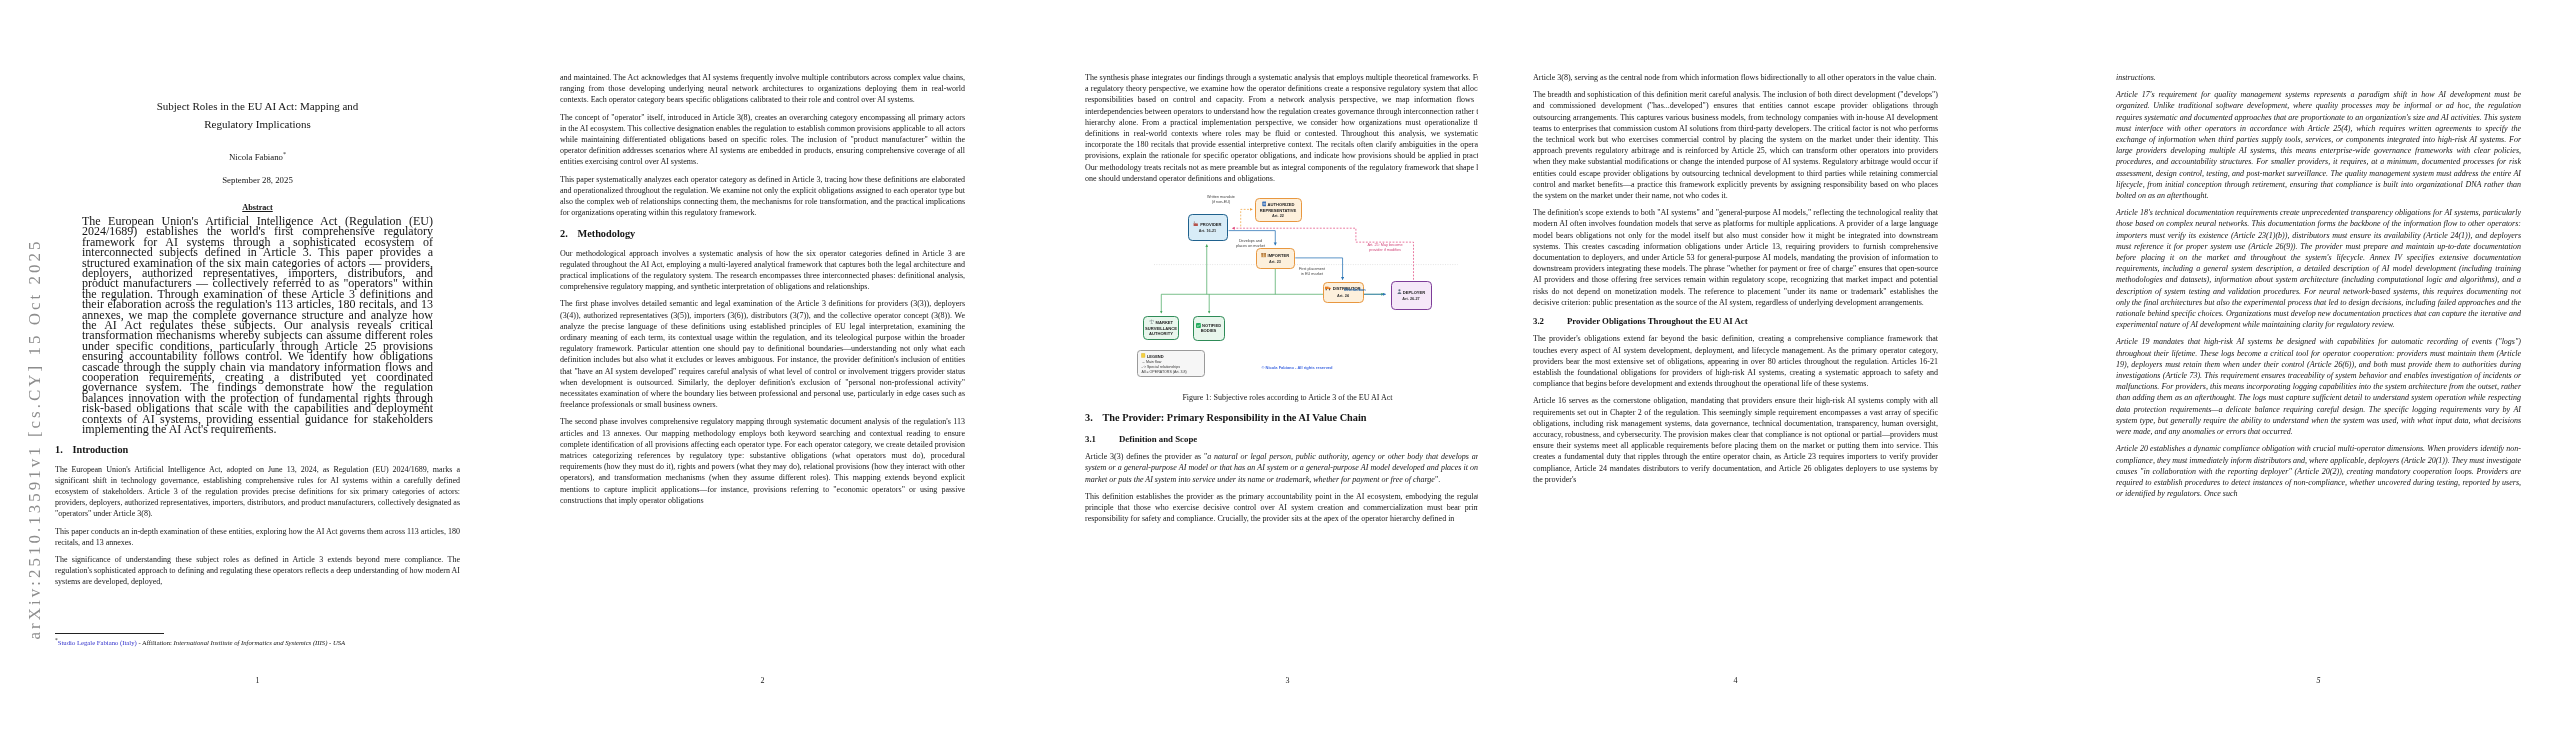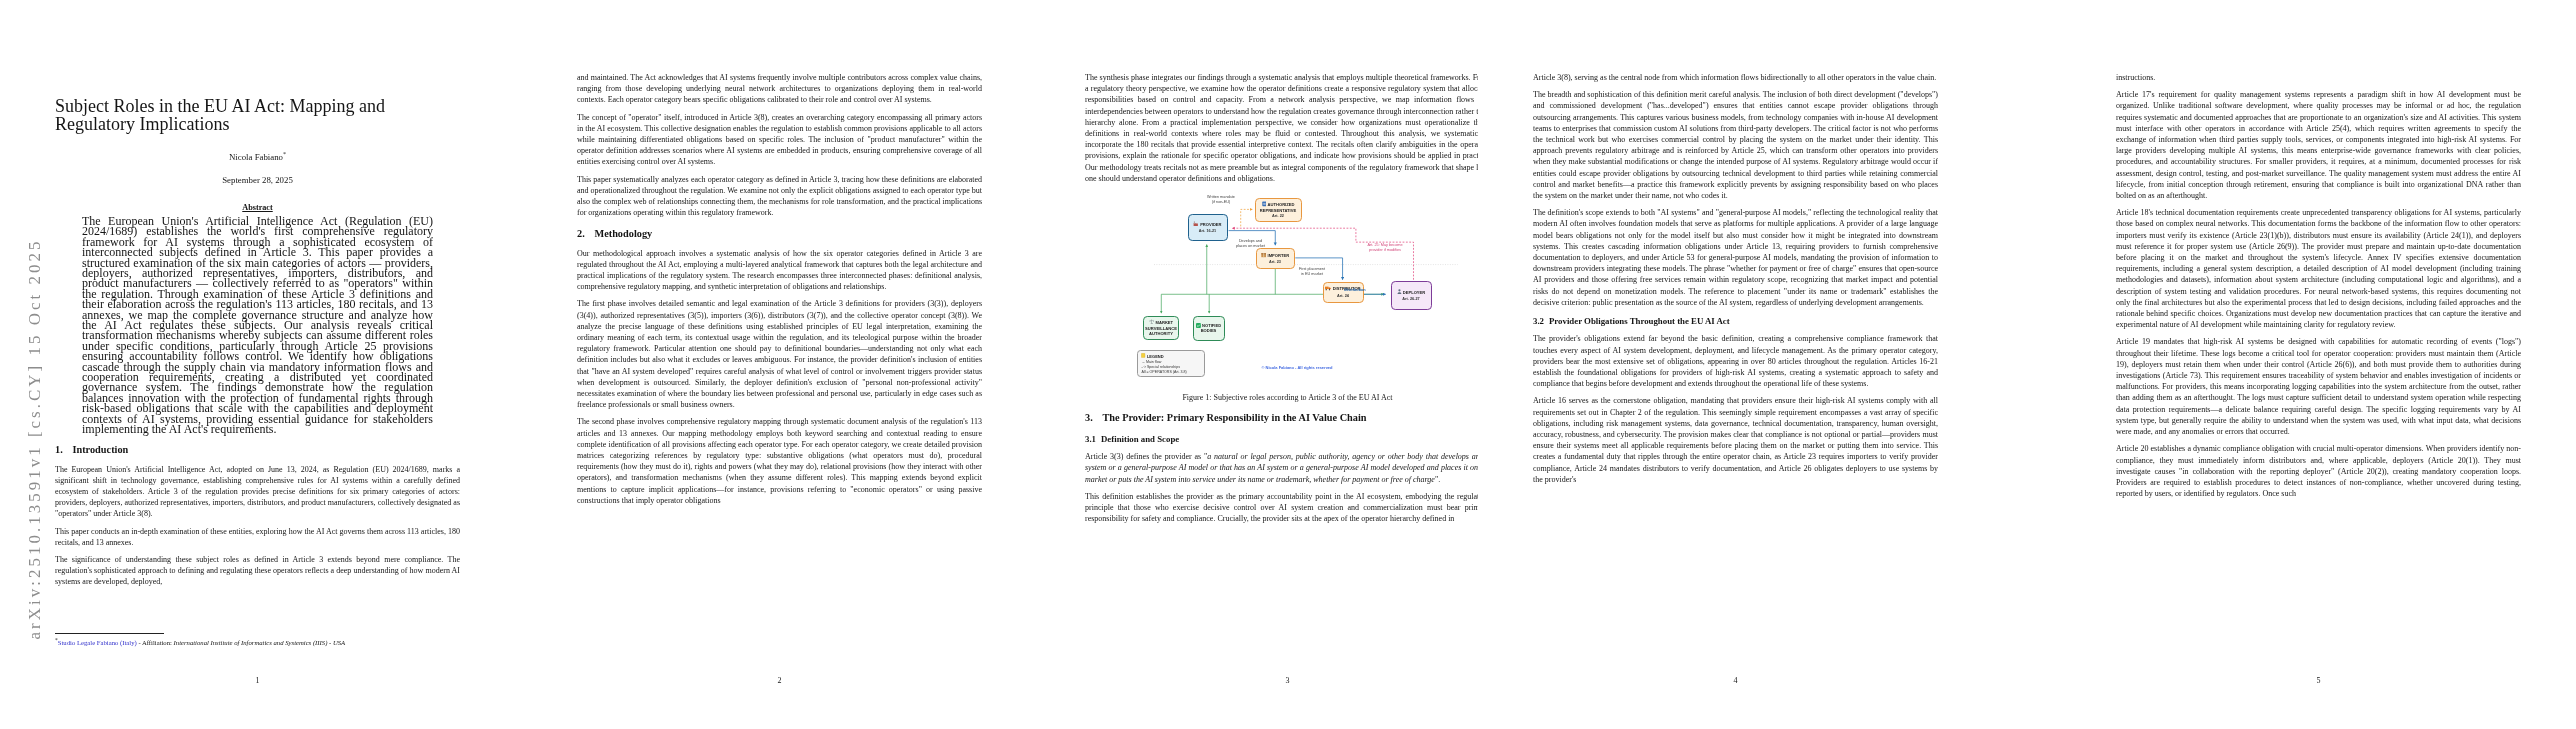--- a/index.html
+++ b/index.html
@@ -5,32 +5,32 @@
   html,body{margin:0;padding:0;background:#ffffff;}
   .canvas{position:relative;width:2576px;height:729px;background:#ffffff;overflow:hidden;
           font-family:"Liberation Serif",serif;color:#151515;}
   .page{position:absolute;top:0;width:515px;height:729px;background:#ffffff;}
   .page .inner{padding:72px 55px 0 55px;}
   .p1 .inner{padding-top:97px;}
   .arxiv-stamp{position:absolute;left:35px;top:439px;transform:translate(-50%,-50%) rotate(-90deg);
                white-space:nowrap;font-size:17px;letter-spacing:3px;color:#8d8d8d;}
   .body-par{font-size:8px;line-height:11.2px;text-align:justify;margin:0 0 6px 0;}
   .it{font-style:italic;}
-  .title-line{font-size:18px;line-height:18px;}
+  .title-line{text-align:center;font-size:11px;line-height:18px;}
   .title-block{margin-bottom:18px;}
   .author{text-align:center;font-size:8.8px;margin-bottom:13.4px;}
   .author sup{font-size:6px;}
   .date{text-align:center;font-size:8.8px;margin-bottom:18px;}
   .abs-head{text-align:center;font-weight:bold;font-size:8.2px;margin-bottom:3.6px;text-decoration:underline;}
   .abstract{width:351px;margin:0 auto 6px auto;font-size:12px;line-height:10.4px;text-align:justify;}
   .keywords{font-size:8px;line-height:11.5px;text-align:justify;margin-bottom:11px;}
   .sec-head{display:flex;font-weight:bold;font-size:10.3px;line-height:14.6px;margin:8.5px 0 6px 0;}
   .sec-head .secnum{flex:none;margin-right:9.7px;}
   .sub-head{display:flex;font-weight:bold;font-size:8.8px;line-height:12px;margin:7.3px 0 6px 0;}
-  .sub-head .secnum{flex:none;margin-right:5px;}
+  .sub-head .secnum{flex:none;margin-right:23px;}
   .pagenum{position:absolute;bottom:44px;left:0;width:100%;text-align:center;font-size:8px;}
   .footnote{position:absolute;left:55px;top:633px;width:406px;font-size:6.7px;line-height:9px;}
   .footnote-rule{width:109px;border-top:0.6px solid #222;margin-bottom:2.4px;}
   .flink{color:#3333cc;text-decoration:none;}
   
   .fig{position:relative;width:340px;height:194px;margin:3.6px auto 1.2px auto;
        font-family:"Liberation Sans",sans-serif;}
   .fig svg.wires{position:absolute;left:0;top:0;}
   .fbox{position:absolute;box-sizing:border-box;border-radius:4.3px;text-align:center;
         display:flex;flex-direction:column;justify-content:center;align-items:center;padding:1.2px;}
@@ -76,21 +76,21 @@
       <p class="body-par">This paper conducts an in-depth examination of these entities, exploring how the AI Act governs them across 113 articles, 180 recitals, and 13 annexes.</p>
       <p class="body-par">The significance of understanding these subject roles as defined in Article 3 extends beyond mere compliance. The regulation's sophisticated approach to defining and regulating these operators reflects a deep understanding of how modern AI systems are developed, deployed,</p>
     </div>
     <div class="footnote">
       <div class="footnote-rule"></div>
       <div><sup>*</sup><a class="flink" href="#">Studio Legale Fabiano (Italy)</a><span> - Affiliation: </span><span class="it">International Institute of Informatics and Systemics (IIIS) - USA</span></div>
     </div>
     <div class="pagenum">1</div>
   </div>
 
-  <div class="page" style="left:522px;">
+  <div class="page" style="left:505px;">
     <div class="inner">
       <p class="body-par">and maintained.  The Act acknowledges that AI systems frequently involve multiple contributors across complex value chains, ranging from those developing underlying neural network architectures to organizations deploying them in real-world contexts. Each operator category bears specific obligations calibrated to their role and control over AI systems.</p>
       <p class="body-par">The concept of "operator" itself, introduced in Article 3(8), creates an overarching category encompassing all primary actors in the AI ecosystem. This collective designation enables the regulation to establish common provisions applicable to all actors while maintaining differentiated obligations based on specific roles. The inclusion of "product manufacturer" within the operator definition addresses scenarios where AI systems are embedded in products, ensuring comprehensive coverage of all entities exercising control over AI systems.</p>
       <p class="body-par">This paper systematically analyzes each operator category as defined in Article 3, tracing how these definitions are elaborated and operationalized throughout the regulation. We examine not only the explicit obligations assigned to each operator type but also the complex web of relationships connecting them, the mechanisms for role transformation, and the practical implications for organizations operating within this regulatory framework.</p>
       <div class="sec-head">
         <span class="secnum">2.</span>
         <span>Methodology</span>
       </div>
       <p class="body-par">Our methodological approach involves a systematic analysis of how the six operator categories defined in Article 3 are regulated throughout the AI Act, employing a multi-layered analytical framework that captures both the legal architecture and practical implications of the regulatory system. The research encompasses three interconnected phases: definitional analysis, comprehensive regulatory mapping, and synthetic interpretation of obligations and relationships.</p>
       <p class="body-par">The first phase involves detailed semantic and legal examination of the Article 3 definitions for providers (3(3)), deployers (3(4)), authorized representatives (3(5)), importers (3(6)), distributors (3(7)), and the collective operator concept (3(8)). We analyze the precise language of these definitions using established principles of EU legal interpretation, examining the ordinary meaning of each term, its contextual usage within the regulation, and its teleological purpose within the broader regulatory framework. Particular attention one should pay to definitional boundaries—understanding not only what each definition includes but also what it excludes or leaves ambiguous. For instance, the provider definition's inclusion of entities that "have an AI system developed" requires careful analysis of what level of control or involvement triggers provider status when development is outsourced. Similarly, the deployer definition's exclusion of "personal non-professional activity" necessitates examination of where the boundary lies between professional and personal use, particularly in edge cases such as freelance professionals or small business owners.</p>
@@ -243,21 +243,21 @@
       <div class="sub-head">
         <span class="secnum">3.2</span>
         <span>Provider Obligations Throughout the EU AI Act</span>
       </div>
       <p class="body-par">The provider's obligations extend far beyond the basic definition, creating a comprehensive compliance framework that touches every aspect of AI system development, deployment, and lifecycle management. As the primary operator category, providers bear the most extensive set of obligations, appearing in over 80 articles throughout the regulation. Articles 16-21 establish the foundational obligations for providers of high-risk AI systems, creating a systematic approach to safety and compliance that begins before development and extends throughout the operational life of these systems.</p>
       <p class="body-par">Article 16 serves as the cornerstone obligation, mandating that providers ensure their high-risk AI systems comply with all requirements set out in Chapter 2 of the regulation. This seemingly simple requirement encompasses a vast array of specific obligations, including risk management systems, data governance, technical documentation, transparency, human oversight, accuracy, robustness, and cybersecurity. The provision makes clear that compliance is not optional or partial—providers must ensure their systems meet all applicable requirements before placing them on the market or putting them into service. This creates a fundamental duty that ripples through the entire operator chain, as Article 23 requires importers to verify provider compliance, Article 24 mandates distributors to verify documentation, and Article 26 obligates deployers to use systems by the provider's</p>
     </div>
     <div class="pagenum">4</div>
   </div>
 
-  <div class="page" style="left:2061px;">
+  <div class="page" style="left:2061px;font-style:italic;">
     <div class="inner">
       <p class="body-par">instructions.</p>
       <p class="body-par">Article 17's requirement for quality management systems represents a paradigm shift in how AI development must be organized. Unlike traditional software development, where quality processes may be informal or ad hoc, the regulation requires systematic and documented approaches that are proportionate to an organization's size and AI activities. This system must interface with other operators in accordance with Article 25(4), which requires written agreements to specify the exchange of information when third parties supply tools, services, or components integrated into high-risk AI systems. For large providers developing multiple AI systems, this means enterprise-wide governance frameworks with clear policies, procedures, and accountability structures. For smaller providers, it requires, at a minimum, documented processes for risk assessment, design control, testing, and post-market surveillance. The quality management system must address the entire AI lifecycle, from initial conception through retirement, ensuring that compliance is built into organizational DNA rather than bolted on as an afterthought.</p>
       <p class="body-par">Article 18's technical documentation requirements create unprecedented transparency obligations for AI systems, particularly those based on complex neural networks. This documentation forms the backbone of the information flow to other operators: importers must verify its existence (Article 23(1)(b)), distributors must ensure its availability (Article 24(1)), and deployers must reference it for proper system use (Article 26(9)). The provider must prepare and maintain up-to-date documentation before placing it on the market and throughout the system's lifecycle. Annex IV specifies extensive documentation requirements, including a general system description, a detailed description of AI model development (including training methodologies and datasets), information about system architecture (including computational logic and algorithms), and a description of system testing and validation procedures. For neural network-based systems, this requires documenting not only the final architectures but also the experimental process that led to design decisions, including failed approaches and the rationale behind specific choices. Organizations must develop new documentation practices that can capture the iterative and experimental nature of AI development while maintaining clarity for regulatory review.</p>
       <p class="body-par">Article 19 mandates that high-risk AI systems be designed with capabilities for automatic recording of events ("logs") throughout their lifetime. These logs become a critical tool for operator cooperation: providers must maintain them (Article 19), deployers must retain them when under their control (Article 26(6)), and both must provide them to authorities during investigations (Article 73). This requirement ensures traceability of system behavior and enables investigation of incidents or malfunctions. For providers, this means incorporating logging capabilities into the system architecture from the outset, rather than adding them as an afterthought. The logs must capture sufficient detail to understand system operation while respecting data protection requirements—a delicate balance requiring careful design. The specific logging requirements vary by AI system type, but generally require the ability to understand when the system was used, with what input data, what decisions were made, and any anomalies or errors that occurred.</p>
       <p class="body-par">Article 20 establishes a dynamic compliance obligation with crucial multi-operator dimensions. When providers identify non-compliance, they must immediately inform distributors and, where applicable, deployers (Article 20(1)). They must investigate causes "in collaboration with the reporting deployer" (Article 20(2)), creating mandatory cooperation loops. Providers are required to establish procedures to detect instances of non-compliance, whether uncovered during testing, reported by users, or identified by regulators. Once such</p>
     </div>
     <div class="pagenum">5</div>
   </div>
 

